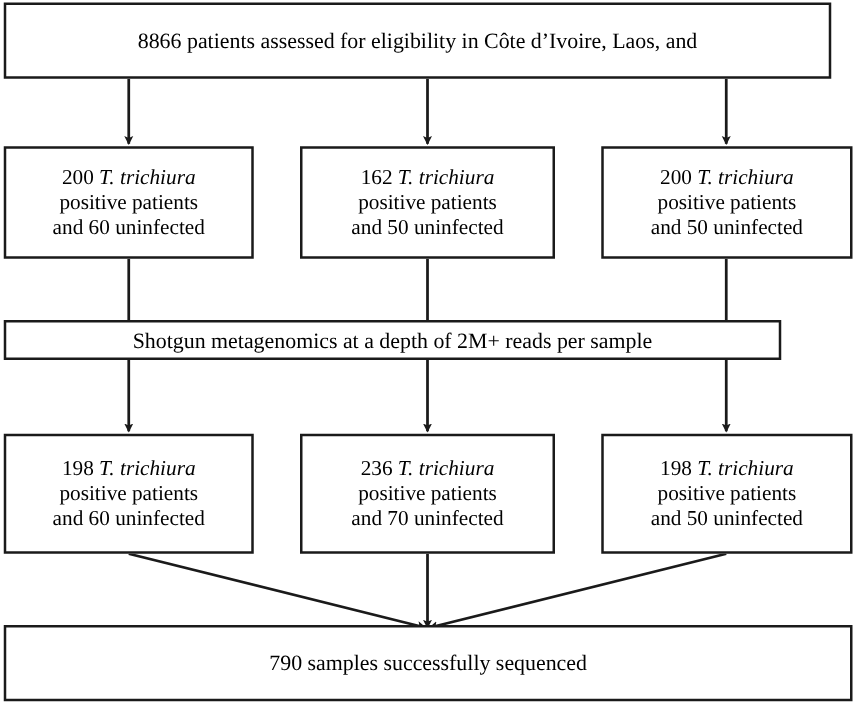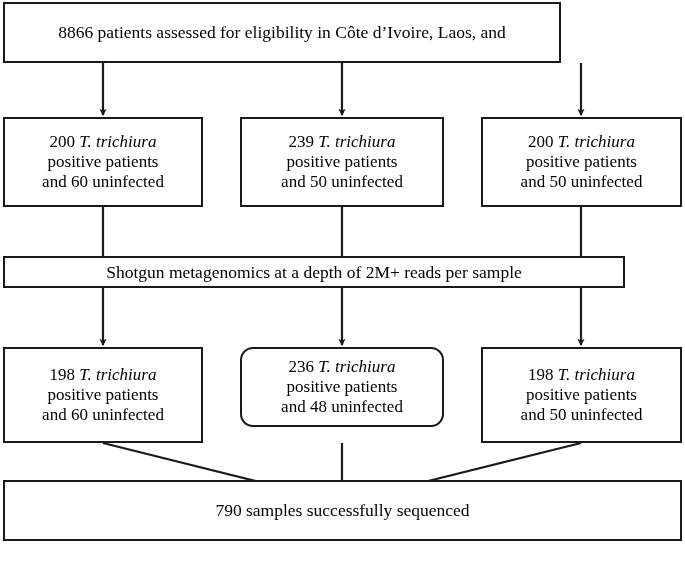--- a/index.html
+++ b/index.html
@@ -42,21 +42,21 @@
     display: block;
     white-space: nowrap;
   }
   .node i {
     font-style: italic;
     margin-top: 39px;
   }
 
   
   #node-assessed {
-    left: 3px;  top: 2px;   width: 558px; height: 61px;
+    left: 3px;  top: 2px;   width: 662px; height: 61px;
     font-size: 17.5px;
   }
   #node-cohort-civ {
     left: 3px;  top: 117px; width: 200px; height: 90px;
     font-size: 17px;
   }
   #node-cohort-laos {
     left: 240px; top: 117px; width: 204px; height: 90px;
     font-size: 17px;
   }
@@ -66,30 +66,29 @@
   }
   #node-sequencing {
     left: 3px;  top: 256px; width: 622px; height: 32px;
     font-size: 17.5px;
   }
   #node-seq-civ {
     left: 3px;  top: 347px; width: 200px; height: 96px;
     font-size: 17px;
   }
   #node-seq-laos {
-    left: 240px; top: 347px; width: 204px; height: 80px;
+    left: 240px; top: 347px; width: 204px; height: 96px;
     font-size: 17px;
-    border-radius: 13px;
   }
   #node-seq-tza {
     left: 481px; top: 347px; width: 201px; height: 96px;
     font-size: 17px;
   }
   #node-total {
-    left: 3px;  top: 480px; width: 679px; height: 61px;
+    left: 3px;  top: 500px; width: 679px; height: 61px;
     font-size: 17.5px;
     gap: 27px;
   }
 </style>
 </head>
 <body>
 
 <div id="flowchart">
 
   <svg class="arrow-layer" viewBox="0 0 685 567" width="685" height="567">
@@ -120,21 +119,21 @@
     <span class="ln">8866 patients assessed for eligibility in  Côte d’Ivoire, Laos, and</span>
   </div>
 
   <div class="node" id="node-cohort-civ">
     <span class="ln"><span>200</span> <i>T. trichiura</i></span>
     <span class="ln">positive patients</span>
     <span class="ln">and 60 uninfected</span>
   </div>
 
   <div class="node" id="node-cohort-laos">
-    <span class="ln"><span>239</span> <i>T. trichiura</i></span>
+    <span class="ln"><span>162</span> <i>T. trichiura</i></span>
     <span class="ln">positive patients</span>
     <span class="ln">and 50 uninfected</span>
   </div>
 
   <div class="node" id="node-cohort-tza">
     <span class="ln"><span>200</span> <i>T. trichiura</i></span>
     <span class="ln">positive patients</span>
     <span class="ln">and 50 uninfected</span>
   </div>
 
@@ -144,21 +143,21 @@
 
   <div class="node" id="node-seq-civ">
     <span class="ln"><span>198</span> <i>T. trichiura</i></span>
     <span class="ln">positive patients</span>
     <span class="ln">and 60 uninfected</span>
   </div>
 
   <div class="node" id="node-seq-laos">
     <span class="ln"><span>236</span> <i>T. trichiura</i></span>
     <span class="ln">positive patients</span>
-    <span class="ln">and 48 uninfected</span>
+    <span class="ln">and 70 uninfected</span>
   </div>
 
   <div class="node" id="node-seq-tza">
     <span class="ln"><span>198</span> <i>T. trichiura</i></span>
     <span class="ln">positive patients</span>
     <span class="ln">and 50 uninfected</span>
   </div>
 
   <div class="node" id="node-total">
     <span class="ln">790 samples successfully sequenced</span>

